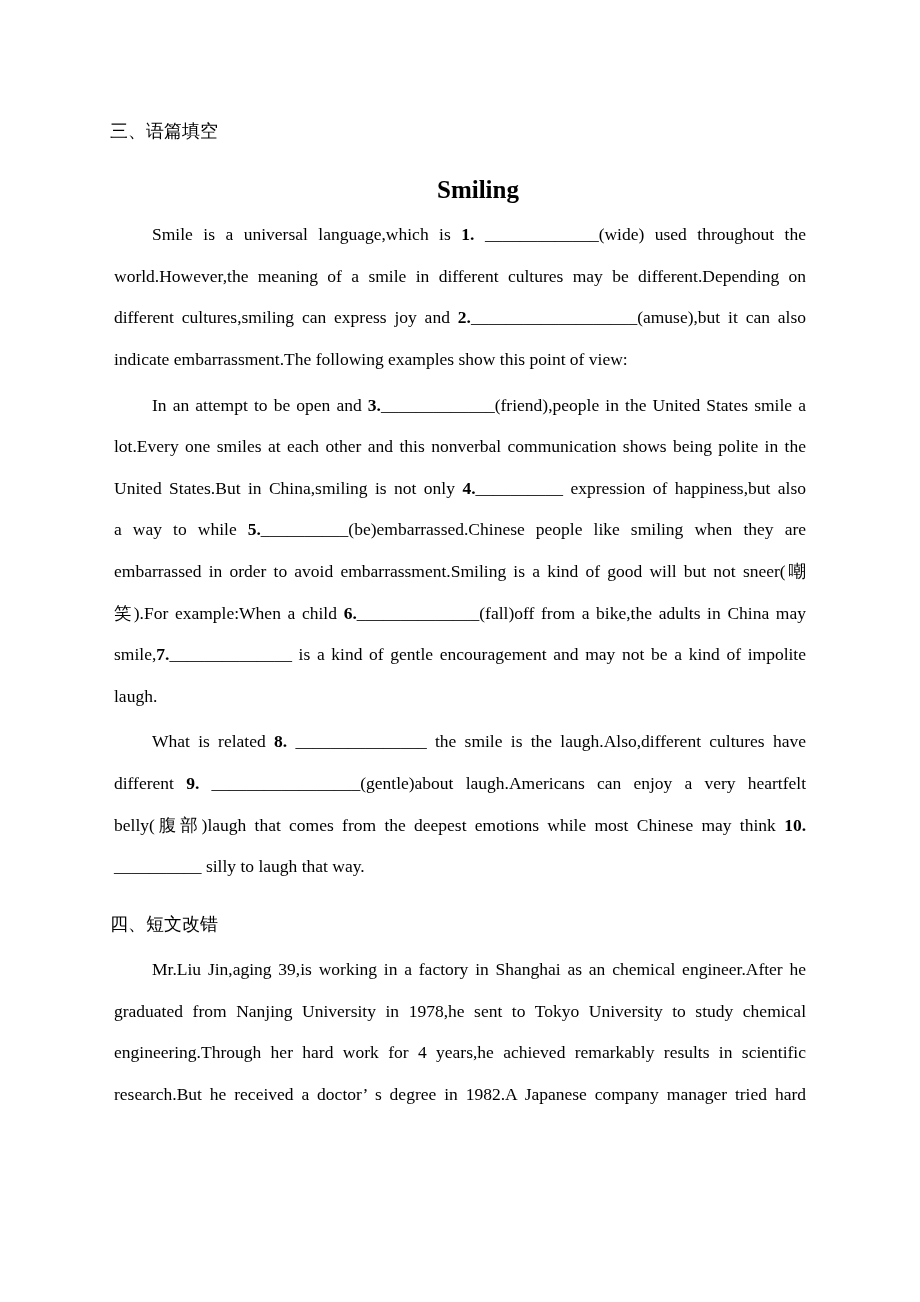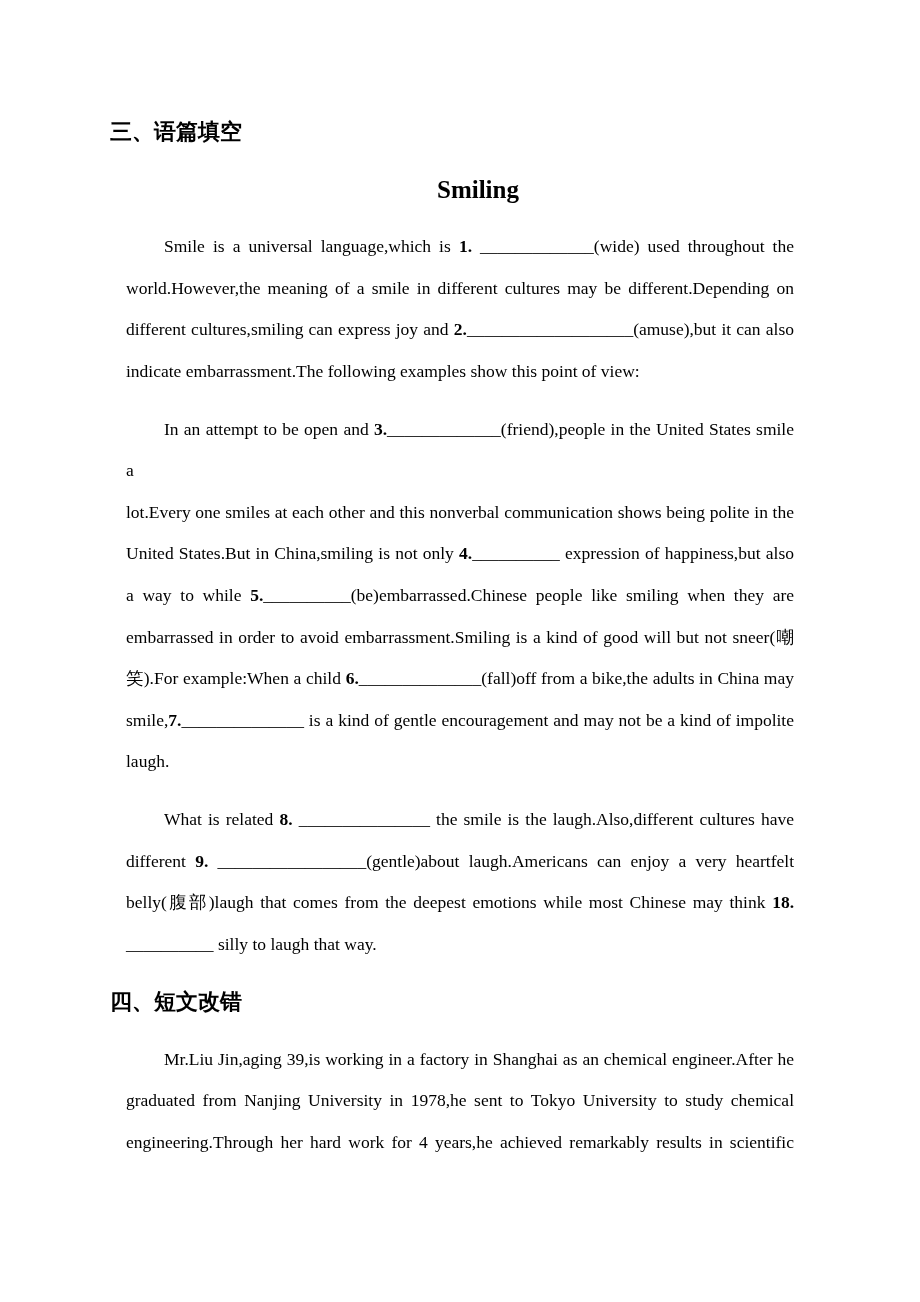--- a/index.html
+++ b/index.html
@@ -6,27 +6,27 @@
   body {
     width: 920px; height: 1302px; overflow: hidden;
     color: #000;
     font-family: "Liberation Serif", "DejaVu Serif", serif;
     font-size: 17.5px;
   }
   .page { width: 920px; height: 1302px; box-sizing: border-box; padding: 111px 110px 0 110px; }
   .gap { margin-top: 16px; }
   .sec {
     font-family: "Liberation Sans", "DejaVu Sans", sans-serif;
-    font-weight: bold; font-size: 22px; line-height: 41.6px;
+    font-weight: normal; font-size: 18px; line-height: 41.6px;
   }
   .title {
     font-weight: bold; font-size: 25px; line-height: 41.6px;
     text-align: center; position: relative; left: 18px;
   }
-  .para { margin: 16px; }
+  .para { margin: 4px; }
   .ln {
     line-height: 41.6px;
     text-align: justify;
     text-align-last: justify;
     white-space: normal;
   }
   .ln-last { text-align: left; text-align-last: left; }
   .indent { text-indent: 38px; }
   .b { font-weight: bold; }
 </style>
@@ -53,25 +53,26 @@
     <div class="ln"><span>a way to while </span><span class="b">5.</span><span>__________(be)embarrassed.Chinese people like smiling when they are</span></div>
     <div class="ln"><span>embarrassed in order to avoid embarrassment.Smiling is a kind of good will but not sneer(嘲</span></div>
     <div class="ln"><span>笑).For example:When a child </span><span class="b">6.</span><span>______________(fall)off from a bike,the adults in China may</span></div>
     <div class="ln"><span>smile,</span><span class="b">7.</span><span>______________ is a kind of gentle encouragement and may not be a kind of impolite</span></div>
     <div class="ln ln-last"><span>laugh.</span></div>
   </div>
 
   <div class="para gap">
     <div class="ln indent"><span>What is related </span><span class="b">8.</span><span> _______________ the smile is the laugh.Also,different cultures have</span></div>
     <div class="ln"><span>different </span><span class="b">9.</span><span> _________________(gentle)about laugh.Americans can enjoy a very heartfelt</span></div>
-    <div class="ln"><span>belly(腹部)laugh that comes from the deepest emotions while most Chinese may think </span><span class="b">18.</span></div>
+    <div class="ln"><span>belly(腹部)laugh that comes from the deepest emotions while most Chinese may think </span><span class="b">10.</span></div>
     <div class="ln ln-last"><span>__________ silly to laugh that way.</span></div>
   </div>
 
   <div class="sec gap">四、短文改错</div>
 
   <div class="para gap">
     <div class="ln indent"><span>Mr.Liu Jin,aging 39,is working in a factory in Shanghai as an chemical engineer.After he</span></div>
     <div class="ln"><span>graduated from Nanjing University in 1978,he sent to Tokyo University to study chemical</span></div>
     <div class="ln"><span>engineering.Through her hard work for 4 years,he achieved remarkably results in scientific</span></div>
+    <div class="ln"><span>research.But he received a doctor’ s degree in 1982.A Japanese company manager tried hard</span></div>
   </div>
 
 </div>
 
 </body></html>

